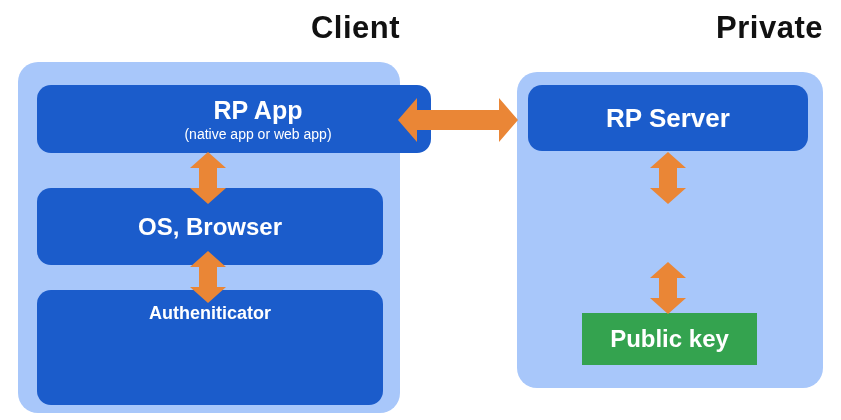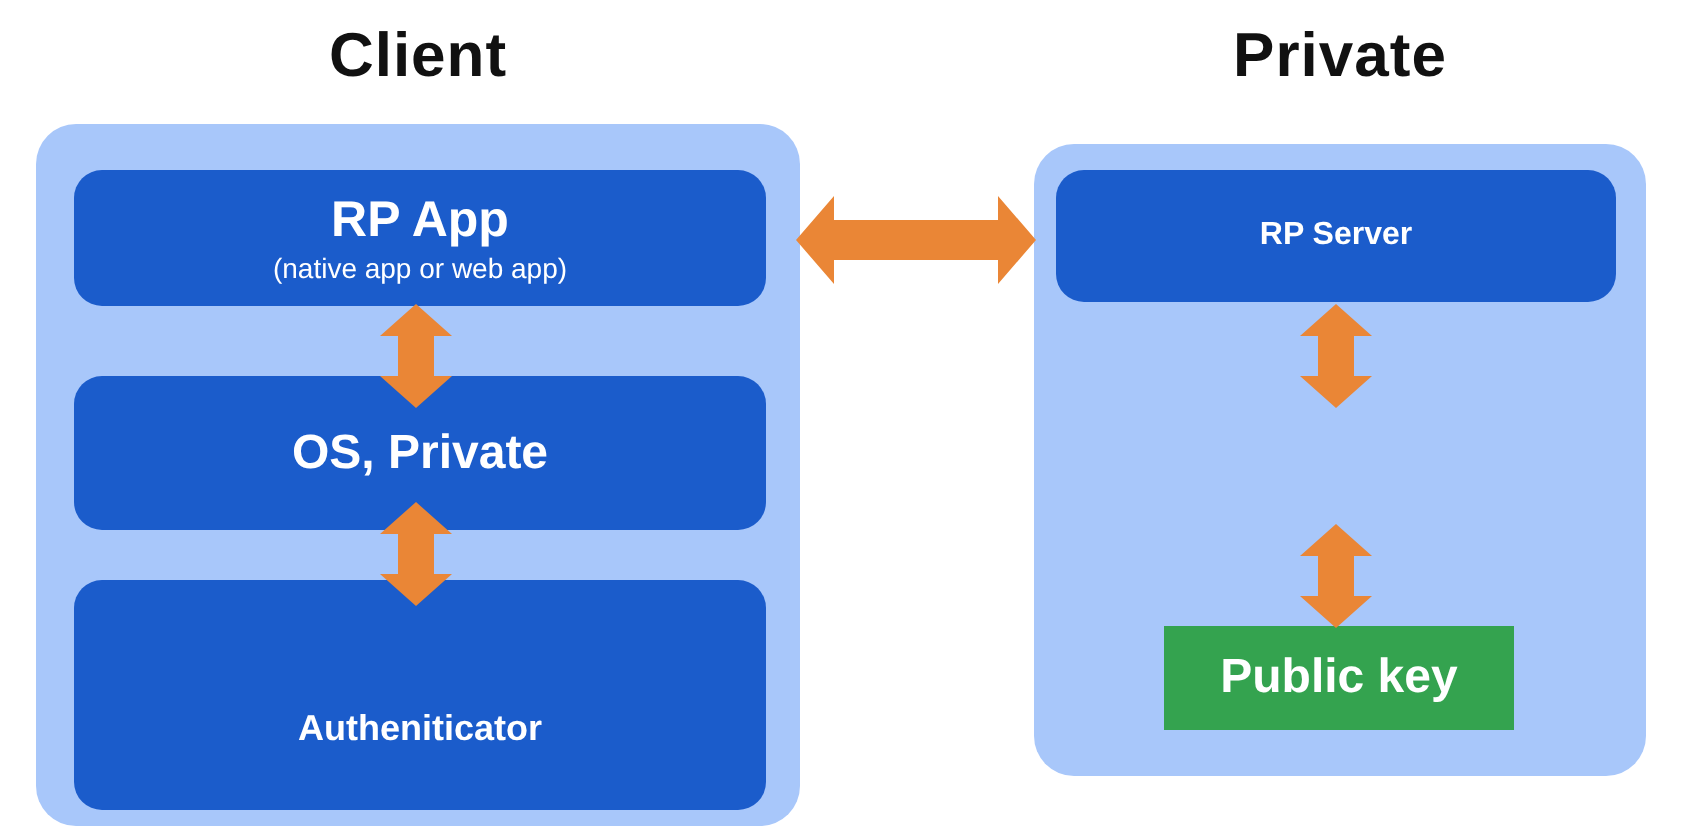--- a/index.html
+++ b/index.html
@@ -14,21 +14,21 @@
     width: 841px; height: 420px;
     background: var(--c-page-bg, #ffffff);
   }
   .group-title {
     position: absolute;
     top: 10px;
     font-size: 31px;
     font-weight: bold;
     letter-spacing: 0.5px;
     color: var(--c-title-text, #111111);
-    text-align: center;
+    text-align: right;
   }
   .client-title { left: 18px;  width: 382px; }
   .server-title { left: 517px; width: 306px; }
 
   .container {
     position: absolute;
     background: var(--c-container-bg, #a8c7fa);
     border-radius: 20px;
   }
   .client-container { left: 18px;  top: 62px; width: 382px; height: 351px; }
@@ -36,32 +36,32 @@
 
   .box {
     position: absolute;
     background: var(--c-box-bg, #1b5ccb);
     border-radius: 14px;
     color: var(--c-box-text, #ffffff);
     display: flex; flex-direction: column;
     align-items: center; justify-content: center;
     text-align: center;
   }
-  .rp-app        { left: 19px; top: 23px;  width: 346px; height: 68px; }
+  .rp-app        { left: 19px; top: 23px;  width: 346px; height: 68px; padding-left: 48px; }
   .os-browser    { left: 19px; top: 126px; width: 346px; height: 77px; }
   .authenticator { left: 19px; top: 228px; width: 346px; height: 115px;
-                   justify-content: center; padding-top: 33px; box-sizing: border-box; }
+                   justify-content: space-between; padding-top: 12px; box-sizing: border-box; }
   .rp-server     { left: 11px; top: 13px;  width: 280px; height: 66px; }
   .fido-server   { left: 11px; top: 128px; width: 280px; height: 63px; }
 
   .box-label    { font-size: 24px; font-weight: bold; line-height: 1; }
   .rp-app .box-label { font-size: 25px; }
   .box-sublabel { font-size: 14px; font-weight: normal; margin-top: 4px; line-height: 1; }
   .authenticator .box-label { font-size: 18px; line-height: 22px; }
-  .rp-server .box-label, .fido-server .box-label { font-size: 16px; }
+  .rp-server .box-label, .fido-server .box-label { font-size: 26px; }
 
   .key {
     background: var(--c-key-bg, #34a34f);
     border-radius: 0;
     color: var(--c-box-text, #ffffff);
     font-size: 24px; font-weight: bold;
     display: flex; align-items: center; justify-content: center;
   }
   .private-key { width: 172px; height: 47px; margin-top: 7px; }
   .public-key  { position: absolute; left: 65px; top: 241px; width: 175px; height: 52px; }
@@ -82,21 +82,21 @@
 
   <div class="group-title client-title">Client</div>
   <div class="group-title server-title">Private</div>
 
   <div class="container client-container">
     <div class="box rp-app">
       <div class="box-label">RP App</div>
       <div class="box-sublabel">(native app or web app)</div>
     </div>
     <div class="box os-browser">
-      <div class="box-label">OS, Private</div>
+      <div class="box-label">OS, Browser</div>
     </div>
     <div class="box authenticator">
       <div class="box-label">Autheniticator</div>
     </div>
   </div>
 
   <div class="container server-container">
     <div class="box rp-server">
       <div class="box-label">RP Server</div>
     </div>

